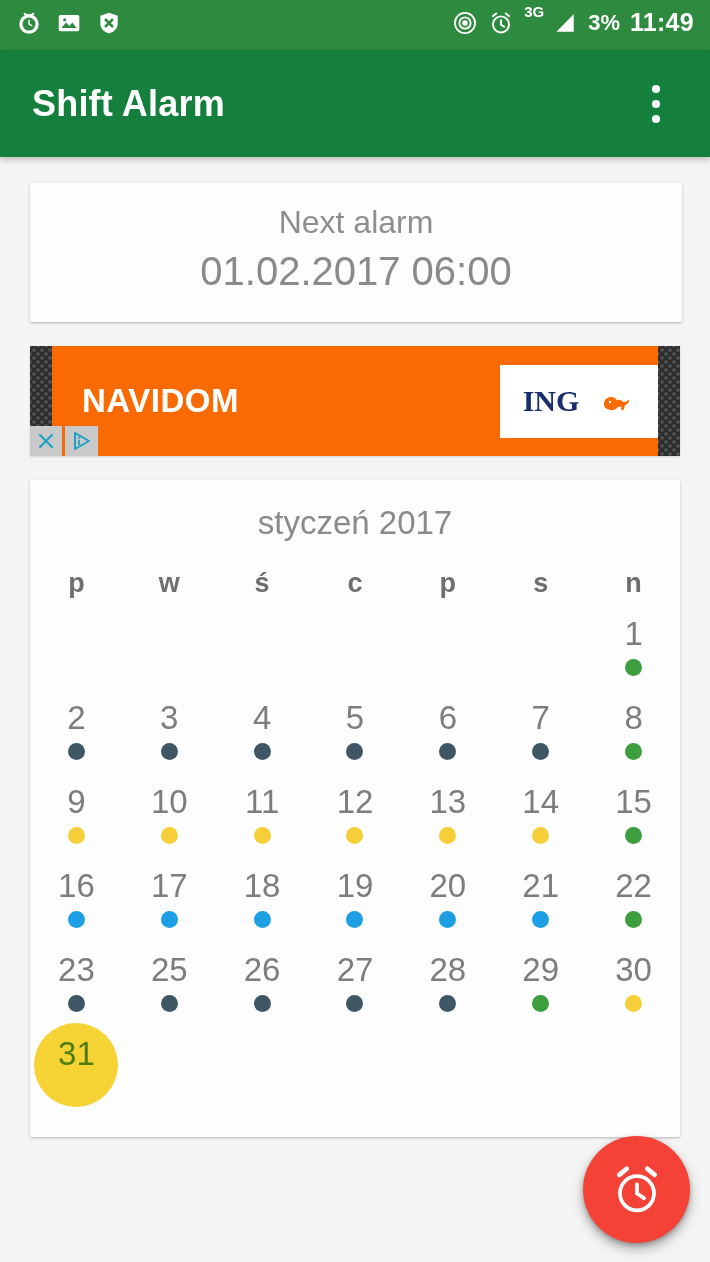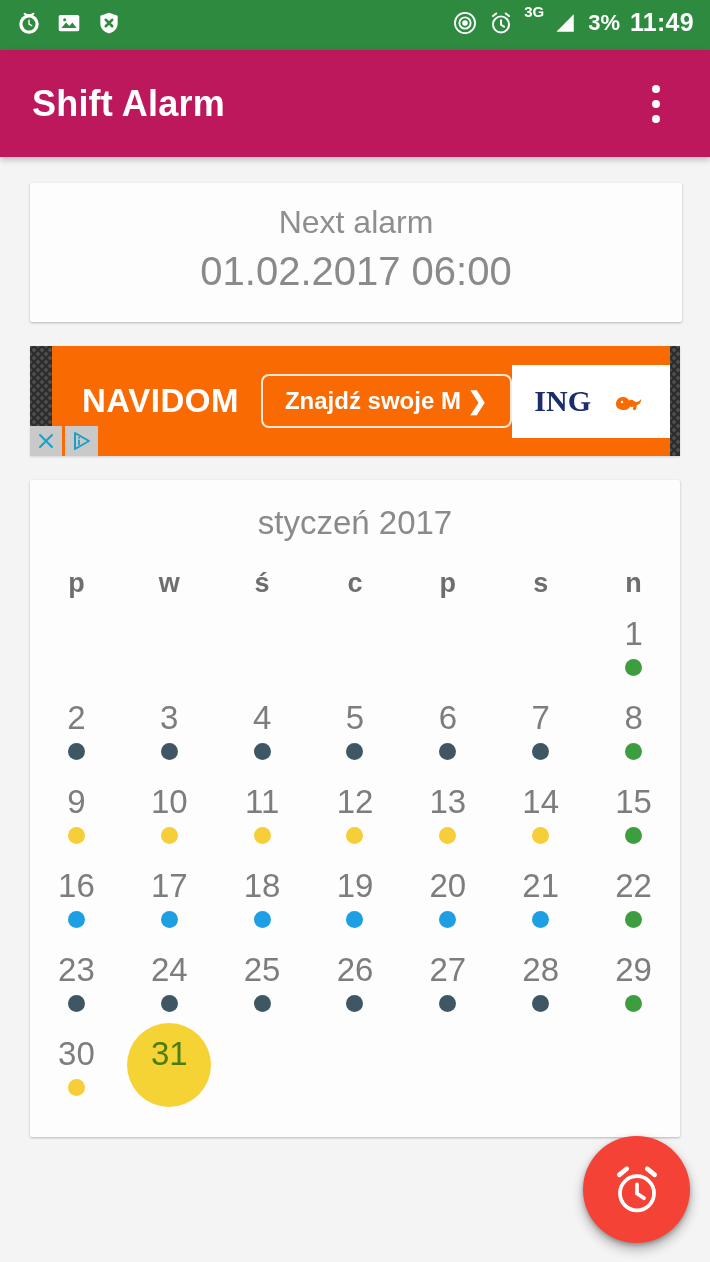--- a/index.html
+++ b/index.html
@@ -19,21 +19,21 @@
   }
   .sb-left { display: flex; align-items: center; gap: 14px; }
   .sb-right { margin-left: auto; display: flex; align-items: flex-start; gap: 10px; }
   .sb-icon { display: block; }
   .sb-text { font-size: 25px; font-weight: bold; letter-spacing: .3px; line-height: 1; }
   .sb-batt { font-size: 22px; font-weight: bold; }
   .sb-net { font-size: 15px; font-weight: bold; position: relative; top: -7px; margin-right: -4px; }
 
   
   .appbar {
-    height: 107px; background: #be185d;
+    height: 107px; background: #15803d;
     display: flex; align-items: center; padding: 0 32px;
     box-shadow: 0 3px 6px rgba(0,0,0,0.22);
     position: relative; z-index: 5;
   }
   .appbar-title {
     color: #ffffff; font-size: 36px; font-weight: bold; letter-spacing: .2px;
   }
   .overflow { margin-left: auto; width: 44px; height: 56px;
     display: flex; flex-direction: column; align-items: center; justify-content: center; gap: 7px; }
   .dot3 { width: 8px; height: 8px; border-radius: 50%; background: #fff; }
@@ -191,21 +191,20 @@
 
     <div class="card next-alarm">
       <div class="label">Next alarm</div>
       <div class="value">01.02.2017 06:00</div>
     </div>
 
     <div class="ad">
       <div class="ad-edge"></div>
       <div class="ad-body">
         <span class="ad-brand">NAVIDOM</span>
-        <span class="ad-cta">Znajdź swoje M ❯</span>
         <span class="ad-logo">
           <span class="ad-logo-text">ING</span>
           <svg width="34" height="26" viewBox="0 0 34 26">
               <path d="M3 16c0-4 3-7 7-7 3 0 5 1.5 6 3.5 1.5-1 3.5-1 5 .5 2 2 6 .5 7-2 .5 3-1.5 5.5-4 6-1 2 0 4-2 5-1 .5-2 0-2-1 0-1 .5-1.5.5-2.5-1 .5-2.5.5-3.5 0-1 2-3 3.5-5.5 3.5C5.5 22 3 19.5 3 16z" fill="#f96a02"></path>
               <circle cx="9" cy="14" r="1.2" fill="#fff"></circle>
             </svg>
         </span>
       </div>
       <div class="ad-edge"></div>
       <div class="ad-controls">
@@ -328,24 +327,20 @@
           </div>
           <div class="cal-cell">
             <div class="cal-num">22</div>
             <div class="cal-dot" style="background: rgb(61, 158, 64);"></div>
           </div>
           <div class="cal-cell">
             <div class="cal-num">23</div>
             <div class="cal-dot" style="background: rgb(63, 87, 101);"></div>
           </div>
           <div class="cal-cell">
-            <div class="cal-num">24</div>
-            <div class="cal-dot" style="background: rgb(63, 87, 101);"></div>
-          </div>
-          <div class="cal-cell">
             <div class="cal-num">25</div>
             <div class="cal-dot" style="background: rgb(63, 87, 101);"></div>
           </div>
           <div class="cal-cell">
             <div class="cal-num">26</div>
             <div class="cal-dot" style="background: rgb(63, 87, 101);"></div>
           </div>
           <div class="cal-cell">
             <div class="cal-num">27</div>
             <div class="cal-dot" style="background: rgb(63, 87, 101);"></div>

